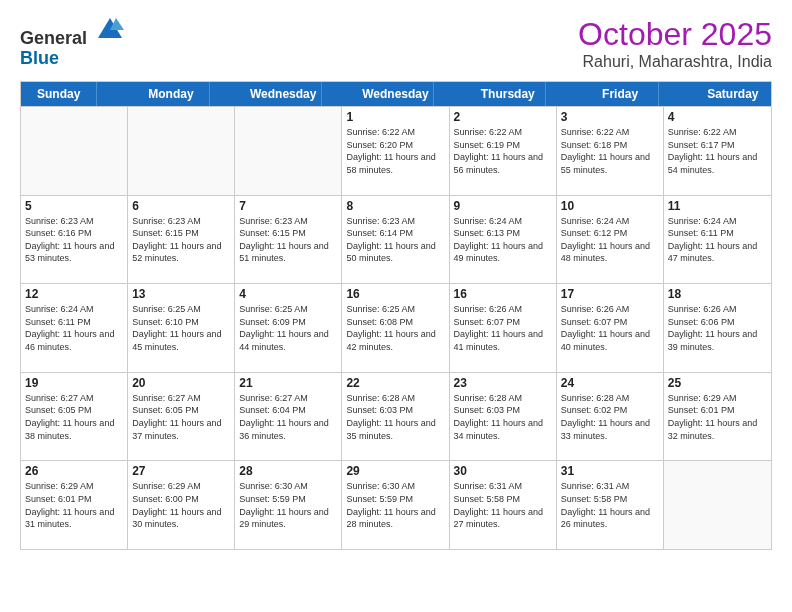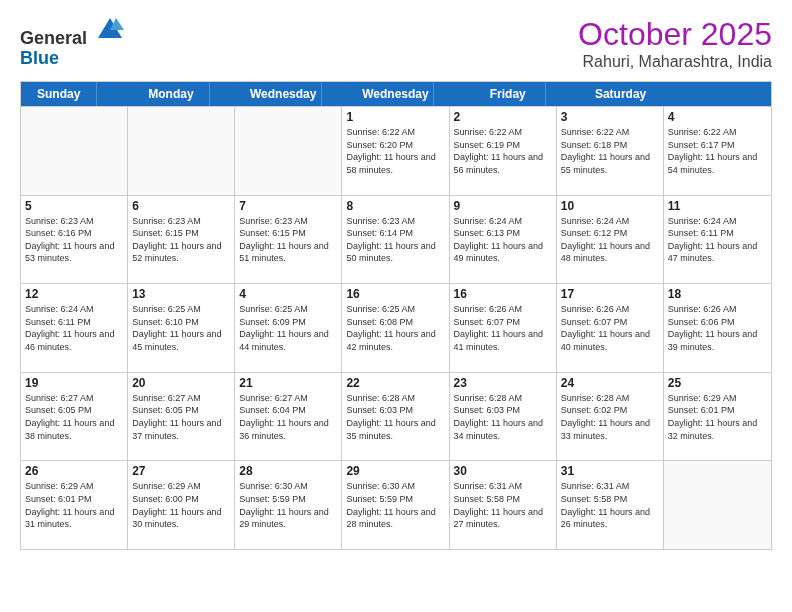--- a/index.html
+++ b/index.html
@@ -138,20 +138,21 @@
     </div>
   </div>
 
   <div class="calendar">
     <div class="calendar-header-row">
 
     <div class="calendar-header-cell">Sunday</div>
         <div class="calendar-header-cell">Monday</div>
         <div class="calendar-header-cell">Wednesday</div>
         <div class="calendar-header-cell">Wednesday</div>
+        <div class="calendar-header-cell">Thursday</div>
         <div class="calendar-header-cell">Friday</div>
         <div class="calendar-header-cell">Saturday</div>
       </div>
     <div class="calendar-body">
 
     <div class="calendar-row">
           <div class="calendar-cell empty"></div>
           <div class="calendar-cell empty"></div>
           <div class="calendar-cell empty"></div>
           <div class="calendar-cell">

